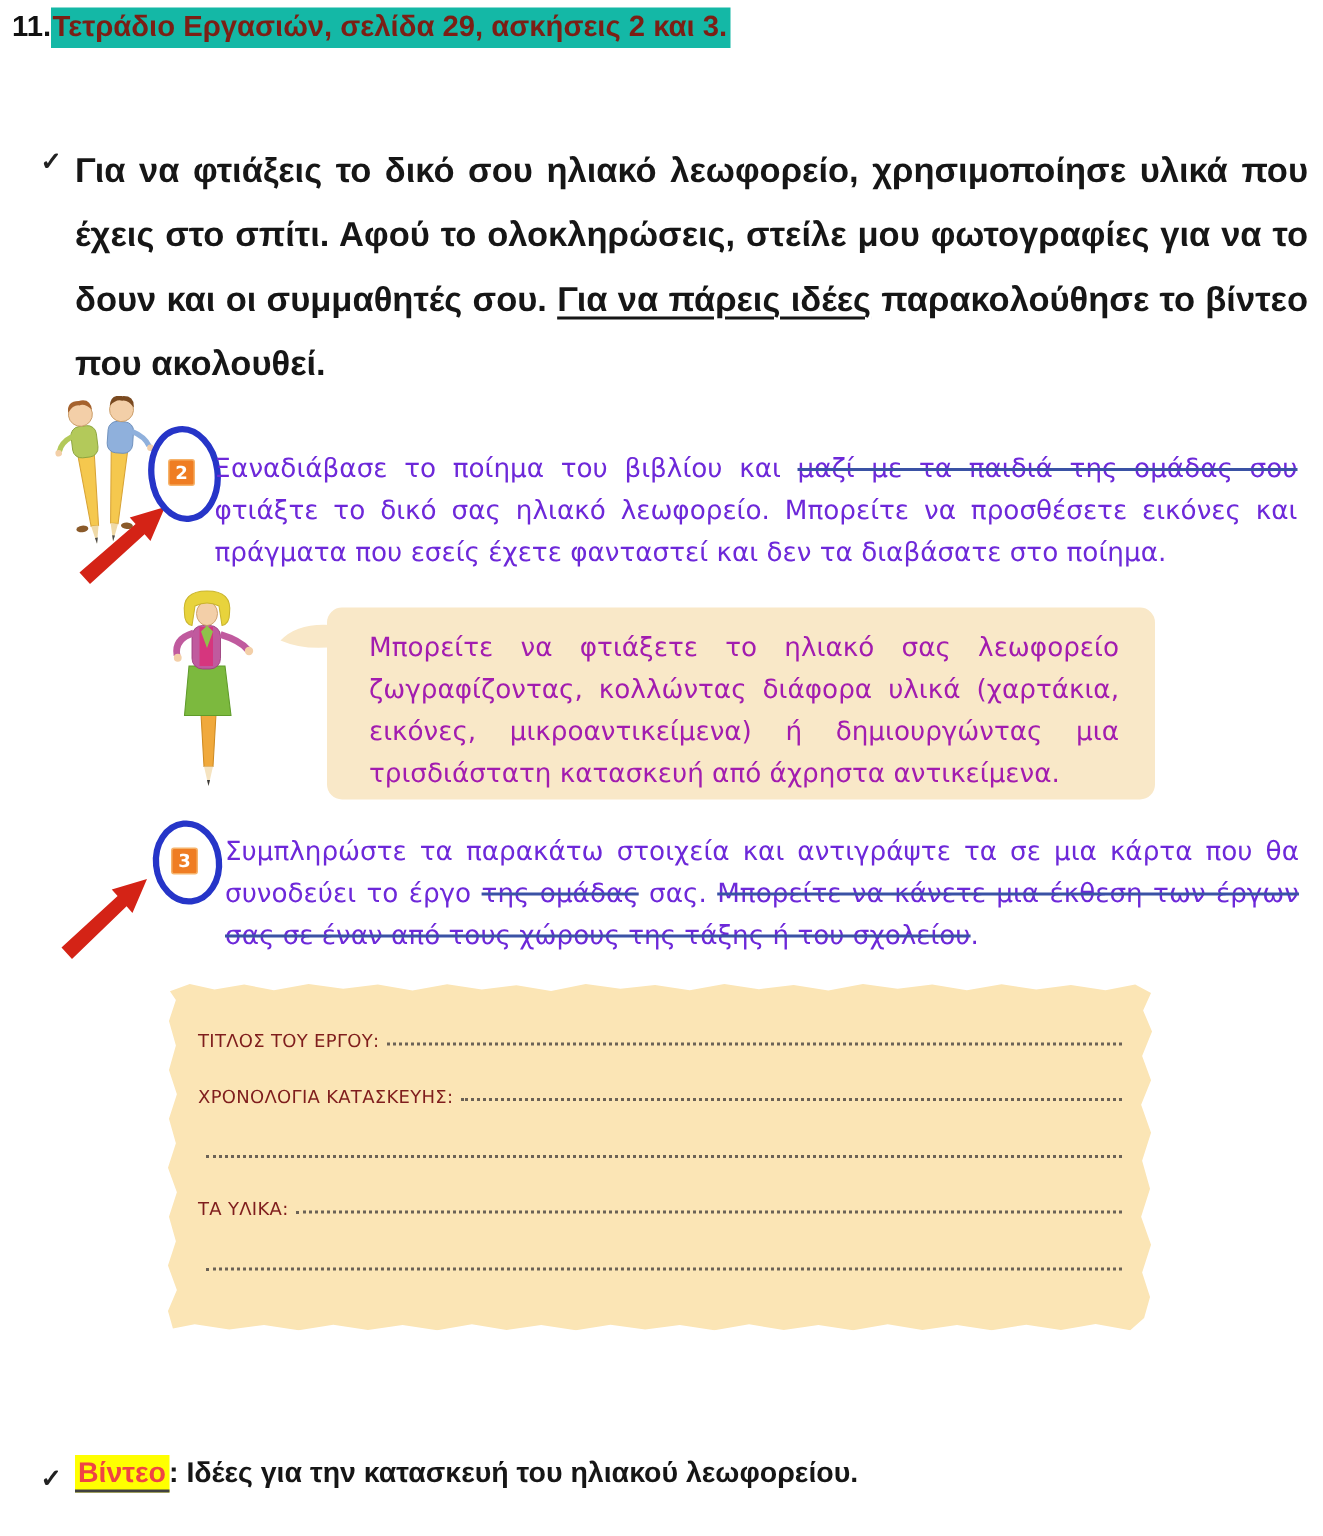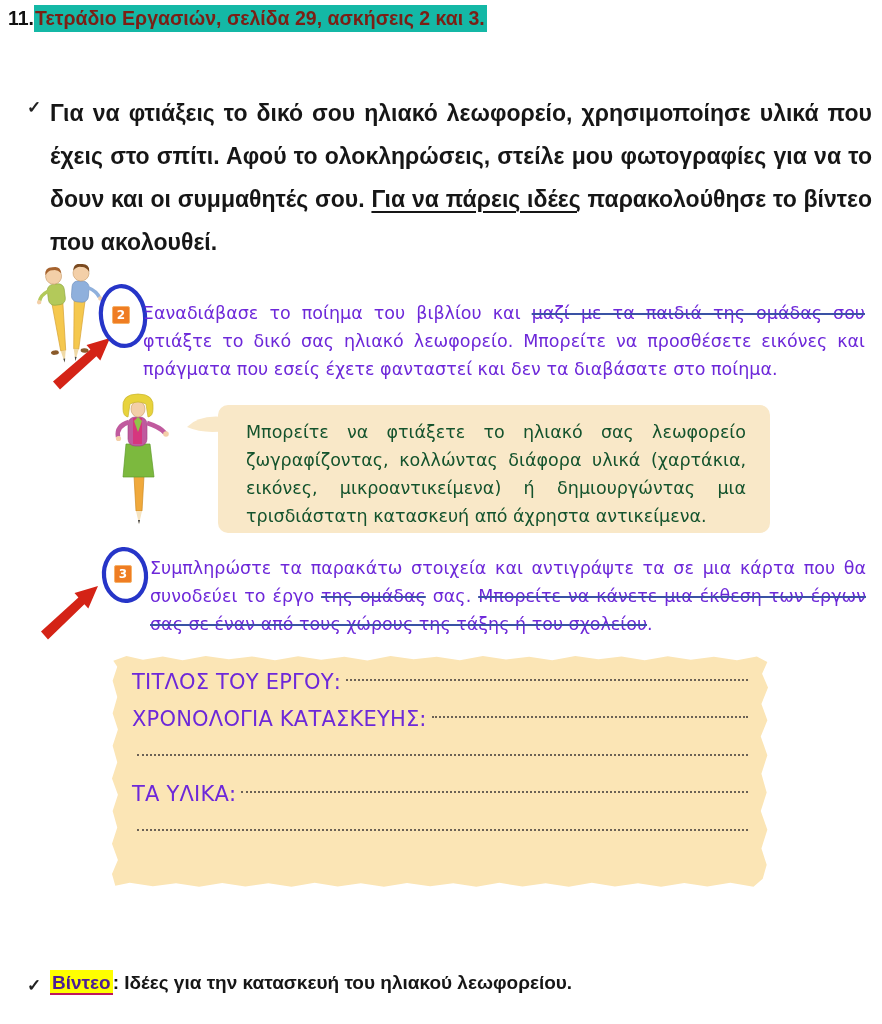--- a/index.html
+++ b/index.html
@@ -29,35 +29,35 @@
          box-sizing:border-box;color:#fff;font-family:"DejaVu Sans",sans-serif;font-size:12px;
          font-weight:700;text-align:center;line-height:16px;border-radius:2px;}
   .badge2{left:112px;top:306px;}
   .badge3{left:114px;top:565px;}
   .annot{position:absolute;}
 
   
   .bubble{position:absolute;left:218px;top:405px;width:552px;height:128px;background:#f9e8c8;
           border-radius:10px;}
   .bubble-text{position:absolute;left:28px;top:13px;width:500px;font-family:"DejaVu Sans",sans-serif;
-               font-size:17.5px;color:#14532d;line-height:28px;text-align:justify;}
+               font-size:17.5px;color:#a21caf;line-height:28px;text-align:justify;}
   .bubble-tail{position:absolute;left:185px;top:412px;}
 
   
   .card{position:absolute;left:110px;top:655px;width:660px;height:233px;background:#fbe5b5;
         clip-path:polygon(0.5% 2.5%,2.5% 0.4%,5% 2%,8% 0.6%,11% 2.2%,14.5% 0.4%,18% 1.8%,21.5% 0.6%,25% 2.3%,28.5% 0.5%,32% 2%,35.5% 0.8%,39% 2.4%,42.5% 0.4%,46% 1.8%,49.5% 0.7%,53% 2.2%,56.5% 0.4%,60% 1.9%,63.5% 0.7%,67% 2.3%,70.5% 0.4%,74% 1.8%,77.5% 0.6%,81% 2.2%,84.5% 0.5%,88% 2%,91.5% 0.7%,95% 2.2%,98% 0.6%,99.6% 3%,98.8% 8%,99.7% 14%,98.7% 21%,99.6% 28%,98.6% 35%,99.6% 43%,98.7% 51%,99.5% 59%,98.6% 67%,99.6% 75%,98.7% 83%,99.5% 90%,98.9% 96%,97.5% 99.5%,94% 97.7%,90.5% 99.4%,87% 97.9%,83.5% 99.5%,80% 98%,76.5% 99.4%,73% 97.8%,69.5% 99.5%,66% 98%,62.5% 99.4%,59% 97.8%,55.5% 99.5%,52% 98%,48.5% 99.3%,45% 97.9%,41.5% 99.5%,38% 98%,34.5% 99.4%,31% 97.8%,27.5% 99.5%,24% 98%,20.5% 99.4%,17% 97.9%,13.5% 99.5%,10% 98%,6.5% 99.3%,3% 97.8%,0.8% 99%,0.3% 94%,1.2% 88%,0.3% 81%,1.1% 74%,0.4% 67%,1.2% 60%,0.3% 53%,1.1% 46%,0.4% 39%,1.2% 32%,0.4% 25%,1.1% 18%,0.4% 11%,1.1% 5%);}
   .card-inner{position:absolute;left:22px;top:8px;right:20px;}
-  .card-row{display:flex;align-items:center;height:37.5px;font-family:"DejaVu Sans",sans-serif;
-            font-size:21px;color:#6d28d9;letter-spacing:.2px;white-space:nowrap;}
+  .card-row{display:flex;align-items:flex-end;height:37.5px;font-family:"DejaVu Sans",sans-serif;
+            font-size:12px;color:#7f1d1d;letter-spacing:.2px;white-space:nowrap;}
   .card-row .dots{flex:1;border-bottom:2.5px dotted #6b6256;margin:0 2px 4px 5px;}
 
   
   .video-line{position:absolute;left:50px;top:972px;font-size:19px;font-weight:700;color:#161616;white-space:nowrap;}
   .check-video{left:27px;top:975px;}
-  .video-line .hl{background:#ffff00;color:#4c1d95;padding:2px 2px 0 2px;border-bottom:2px solid #be185d;}
+  .video-line .hl{background:#ffff00;color:#ef4444;padding:2px 2px 0 2px;border-bottom:2px solid #404040;}
 </style>
 </head>
 <body>
 
 <div class="page">
 
   <div class="title">
     <span>11.</span><span class="hl">Τετράδιο Εργασιών, σελίδα 29, ασκήσεις 2 και 3.</span>
   </div>
 

